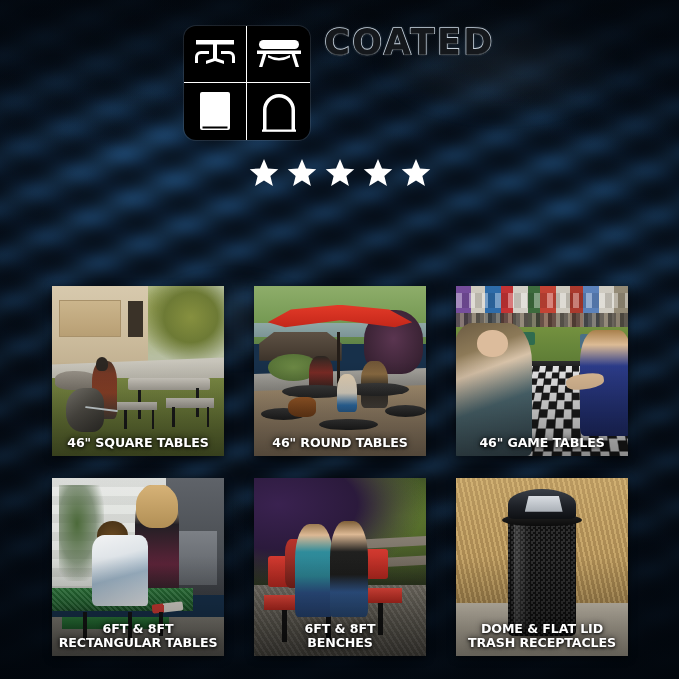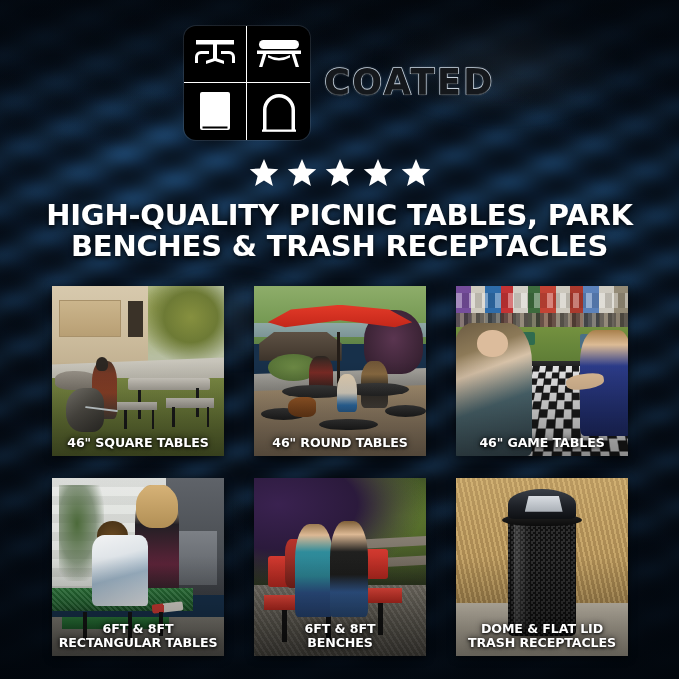--- a/index.html
+++ b/index.html
@@ -71,21 +71,21 @@
       radial-gradient(ellipse 18% 9% at 34% 47%, rgba(120,160,190,.12) 0%, rgba(90,130,165,0) 72%);
     filter: blur(10px);
   }
 
   
   .content { position:relative; z-index:5; width:100%; height:100%; }
 
   
   .logo-row {
     position:absolute; left:0; right:0; top:26px;
-    display:flex; align-items:center; justify-content:center;
+    display:flex; align-items:flex-start; justify-content:center;
     gap:14px;
   }
   .logo-mark {
     width:126px; height:114px;
     background:#000;
     border-radius:12px;
     display:grid;
     grid-template-columns:1fr 1fr;
     grid-template-rows:1fr 1fr;
     box-shadow:0 0 0 1px rgba(255,255,255,.10);
@@ -439,24 +439,20 @@
           <path d="M12 0.6 L15.2 8.2 L23.4 8.8 L17.1 14.2 L19.1 22.2 L12 17.8 L4.9 22.2 L6.9 14.2 L0.6 8.8 L8.8 8.2 Z" fill="#ffffff"></path>
         </svg>
       <svg class="star" width="30" height="29" viewBox="0 0 24 23">
           <path d="M12 0.6 L15.2 8.2 L23.4 8.8 L17.1 14.2 L19.1 22.2 L12 17.8 L4.9 22.2 L6.9 14.2 L0.6 8.8 L8.8 8.2 Z" fill="#ffffff"></path>
         </svg>
       <svg class="star" width="30" height="29" viewBox="0 0 24 23">
           <path d="M12 0.6 L15.2 8.2 L23.4 8.8 L17.1 14.2 L19.1 22.2 L12 17.8 L4.9 22.2 L6.9 14.2 L0.6 8.8 L8.8 8.2 Z" fill="#ffffff"></path>
         </svg>
     </div>
 
-    <div class="headline">
-      <span>HIGH-QUALITY PICNIC TABLES, PARK</span>
-      <span class="l2">BENCHES &amp; TRASH RECEPTACLES</span>
-    </div>
 
     <div class="grid">
 
       <div class="tile">
         <div class="photo">
           <div class="ph">
             <div class="t1-sky"></div>
               <div class="t1-trees"></div>
               <div class="t1-house"></div>
             <div class="t1-garage"></div>

